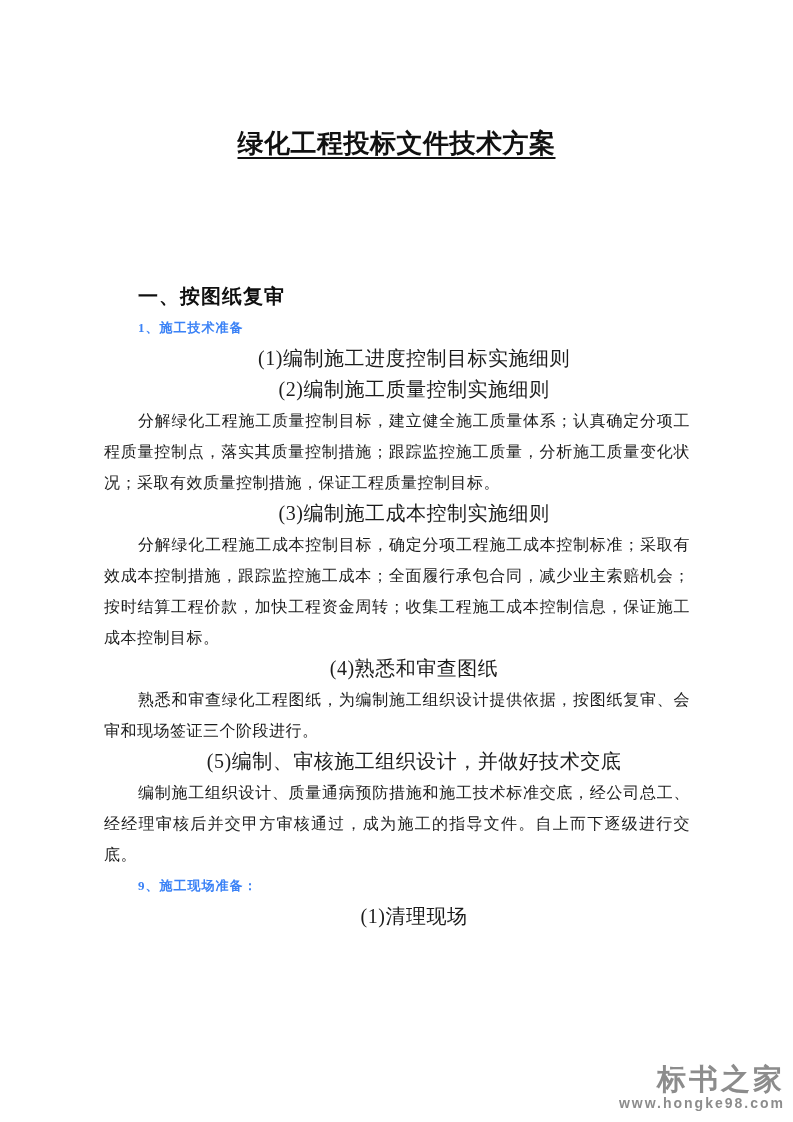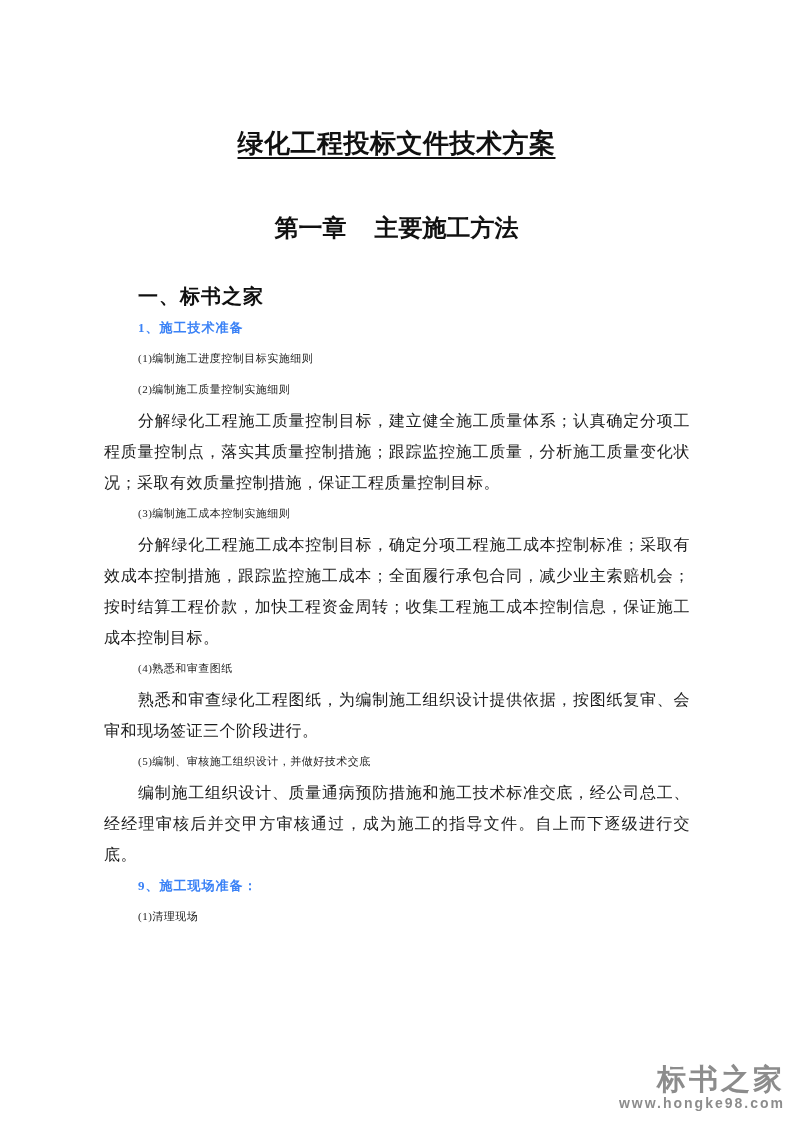--- a/index.html
+++ b/index.html
@@ -55,21 +55,21 @@
     letter-spacing: 1px;
     color: #0f0f0f;
   }
   .sub {
     font-family: "Liberation Serif", serif;
     font-size: 13px;
     font-weight: 700;
     letter-spacing: 1px;
     color: #3b82f6;
   }
-  .clause { font-size: 11px; letter-spacing: 0.5px; }
+  .clause { font-size: 20px; letter-spacing: 0.5px; text-align: center; }
   .para   { font-size: 16px; letter-spacing: 0.5px; text-align: justify; }
 
   .watermark {
     position: absolute;
     right: 8px; bottom: 10px;
     text-align: right;
     user-select: none;
   }
   .wm-logo {
     font-family: "Liberation Sans", sans-serif;
@@ -88,26 +88,23 @@
     line-height: 18px;
   }
 </style>
 </head>
 <body>
 
 <div class="page">
 
   <h1 class="doc-title">绿化工程投标文件技术方案</h1>
 
-  <h2 class="chapter">
-    <span class="chapter-no">第一章</span><span>主要施工方法</span>
-  </h2>
 
   <div class="content">
-    <p class="sec">一、标书之家</p>
+    <p class="sec">一、按图纸复审</p>
     <p class="sub">1、施工技术准备</p>
     <p class="clause">(1)编制施工进度控制目标实施细则</p>
     <p class="clause">(2)编制施工质量控制实施细则</p>
     <p class="para">分解绿化工程施工质量控制目标，建立健全施工质量体系；认真确定分项工程质量控制点，落实其质量控制措施；跟踪监控施工质量，分析施工质量变化状况；采取有效质量控制措施，保证工程质量控制目标。</p>
     <p class="clause">(3)编制施工成本控制实施细则</p>
     <p class="para">分解绿化工程施工成本控制目标，确定分项工程施工成本控制标准；采取有效成本控制措施，跟踪监控施工成本；全面履行承包合同，减少业主索赔机会；按时结算工程价款，加快工程资金周转；收集工程施工成本控制信息，保证施工成本控制目标。</p>
     <p class="clause">(4)熟悉和审查图纸</p>
     <p class="para">熟悉和审查绿化工程图纸，为编制施工组织设计提供依据，按图纸复审、会审和现场签证三个阶段进行。</p>
     <p class="clause">(5)编制、审核施工组织设计，并做好技术交底</p>
     <p class="para">编制施工组织设计、质量通病预防措施和施工技术标准交底，经公司总工、经经理审核后并交甲方审核通过，成为施工的指导文件。自上而下逐级进行交底。</p>

